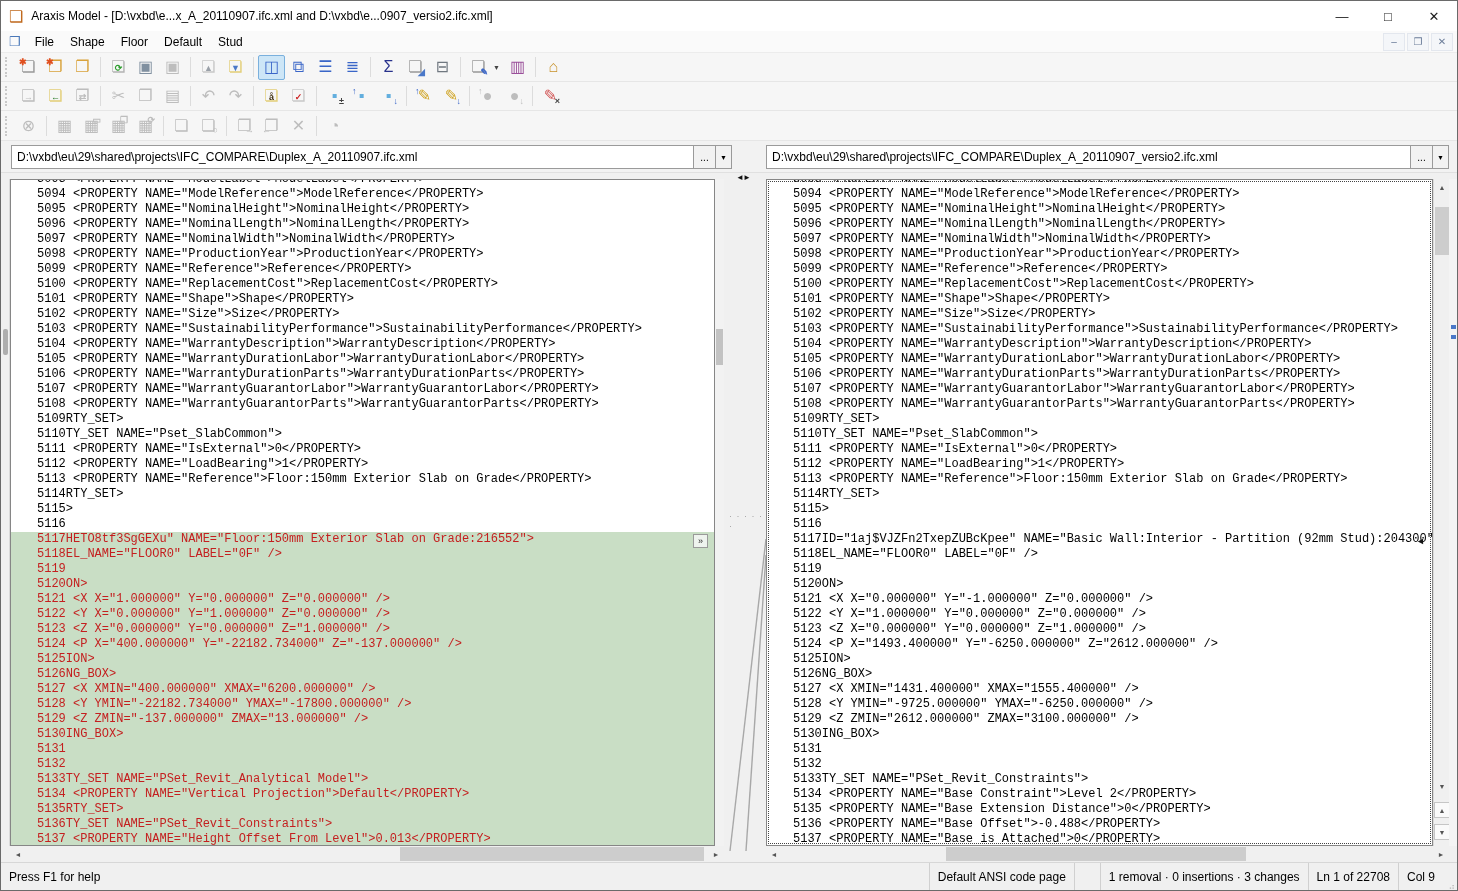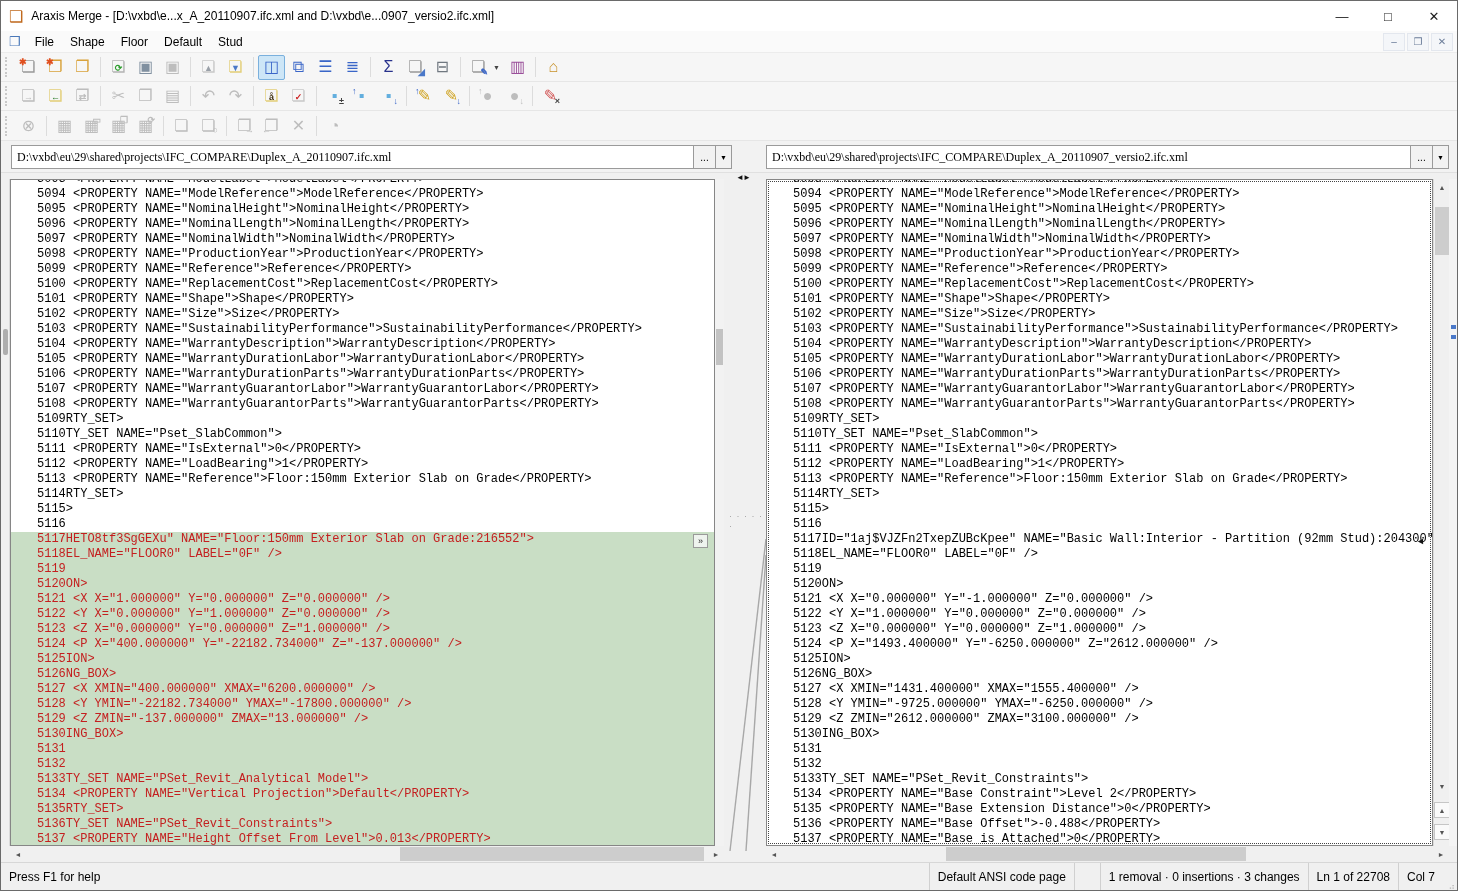--- a/index.html
+++ b/index.html
@@ -26,21 +26,21 @@
 .tb-btn .g{font-size:16px;line-height:1}
 .tb-btn .b{position:absolute;font-size:9px;line-height:1;font-weight:bold}
 .bp-tl{left:3px;top:2px}.bp-tr{right:3px;top:2px}.bp-br{right:3px;bottom:2px}.bp-bl{left:3px;bottom:2px}.bp-c{left:50%;top:55%;transform:translate(-50%,-50%)}
 .tb-btn.selected{background:#cde6f7;border-color:#7ab0dd}
 .tb-btn.disabled .g,.tb-btn.disabled .b{color:#bdbdbd!important}
 .dd-caret{font-size:7px;color:#444;padding:0 4px 0 1px}
 
 .pathrow{position:absolute;left:0;top:140px;right:0;height:32px;background:#f2f2f2;border-bottom:1px solid #e0e0e0}
 .pathgroup{position:absolute;top:4px;height:24px;display:flex}
 .pg-left{left:10px;width:721px}.pg-right{left:765px;width:683px}
-.path-input{flex:1;height:24px;border:1px solid #9a9a9a;background:#fff;font-family:Liberation Serif, serif;font-size:12px;padding:0 5px;color:#000}
+.path-input{flex:1;height:24px;border:1px solid #9a9a9a;background:#fff;font-family:Liberation Sans, sans-serif;font-size:12px;padding:0 5px;color:#000}
 .path-btn{width:22px;height:24px;border:1px solid #9a9a9a;border-left:none;background:#f2f2f2;font-size:10px;display:flex;align-items:center;justify-content:center}
 .path-dd{width:16px}
 .path-dd span{font-size:7px}
 
 .compare{position:absolute;left:0;top:172px;width:1458px;height:691px;background:#f0f0f0}
 .pane{position:absolute;top:6px;height:667px;background:#fff;border:1px solid #868686;overflow:hidden}
 .pane-left{left:9px;width:705px}
 .pane-right{left:765px;width:667px;outline:1px dotted #444;outline-offset:-3px}
 .lines{margin-top:-8px}
 .line{height:15px;display:flex;white-space:pre;overflow:hidden;font-family:"Liberation Mono","DejaVu Sans Mono",monospace;font-size:12px;line-height:15px}
@@ -77,21 +77,21 @@
 .st-empty{width:26px}
 .st-grip{width:14px;border-left:none;display:flex;align-items:flex-end;justify-content:flex-end;color:#b5b5b5;font-size:9px;padding:0 2px 1px 0}
 </style>
 </head>
 <body>
 
 <div id="win">
 
   <div class="titlebar">
     <span class="title-icon">❑</span>
-    <span class="title-text">Araxis Merge - [D:\vxbd\e...x_A_20110907.ifc.xml and D:\vxbd\e...0907_versio2.ifc.xml]</span>
+    <span class="title-text">Araxis Model - [D:\vxbd\e...x_A_20110907.ifc.xml and D:\vxbd\e...0907_versio2.ifc.xml]</span>
     <span class="win-btns">
         <span class="win-btn">—</span>
         <span class="win-btn">□</span>
         <span class="win-btn">✕</span>
       </span>
   </div>
 
   <div class="menubar">
     <span class="doc-icon">❒</span>
     <span id="menu-items" style="display:flex">
@@ -472,17 +472,17 @@
     </div>
 
   </div>
 
   <div class="statusbar">
     <div class="st st-help">Press F1 for help</div>
     <div class="st">Default ANSI code page</div>
     <div class="st st-empty"></div>
     <div class="st">1 removal · 0 insertions · 3 changes</div>
     <div class="st">Ln 1 of 22708</div>
-    <div class="st">Col 7</div>
+    <div class="st">Col 9</div>
     <div class="st st-grip">⣠</div>
   </div>
 
 </div>
 
 </body></html>

